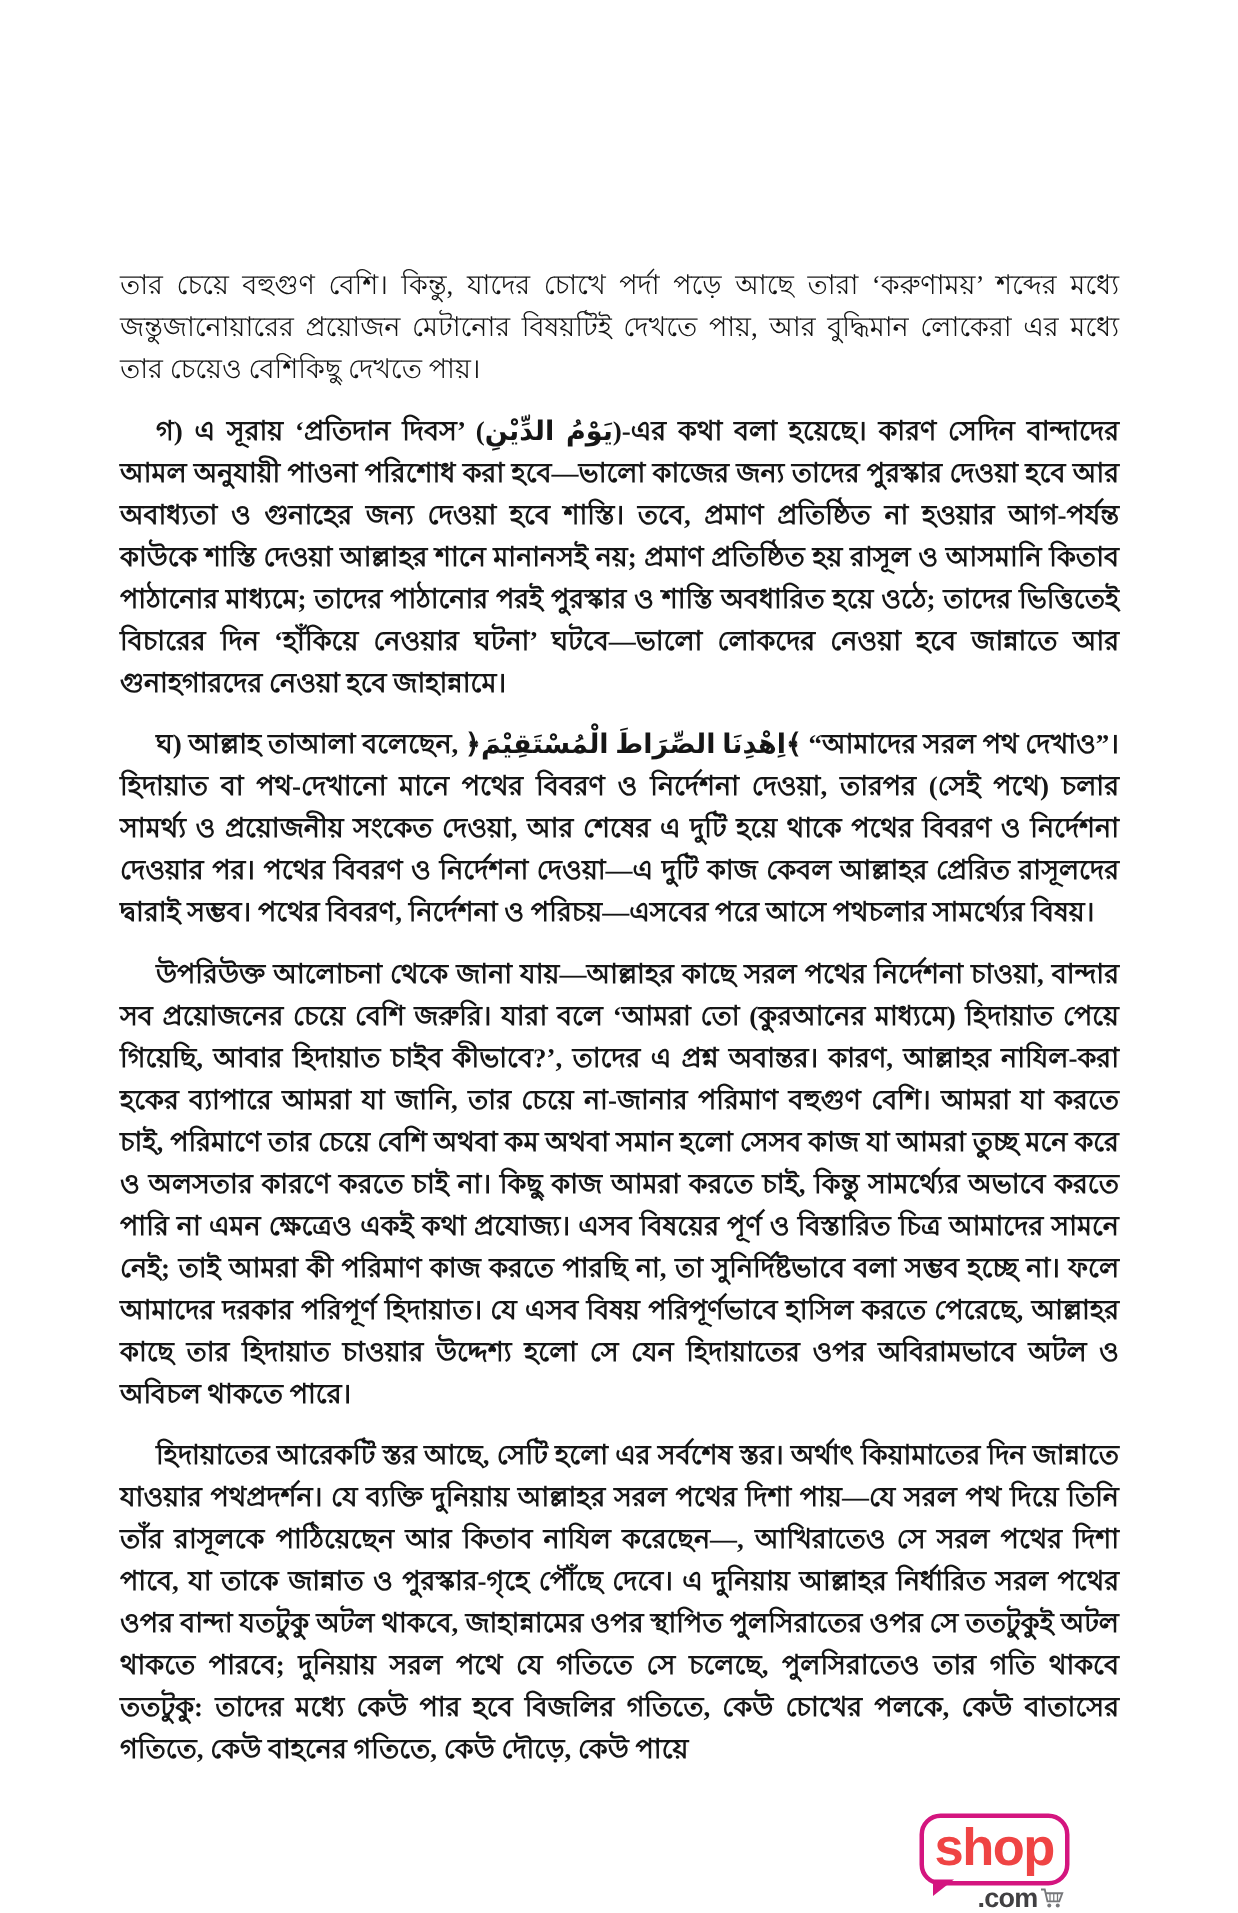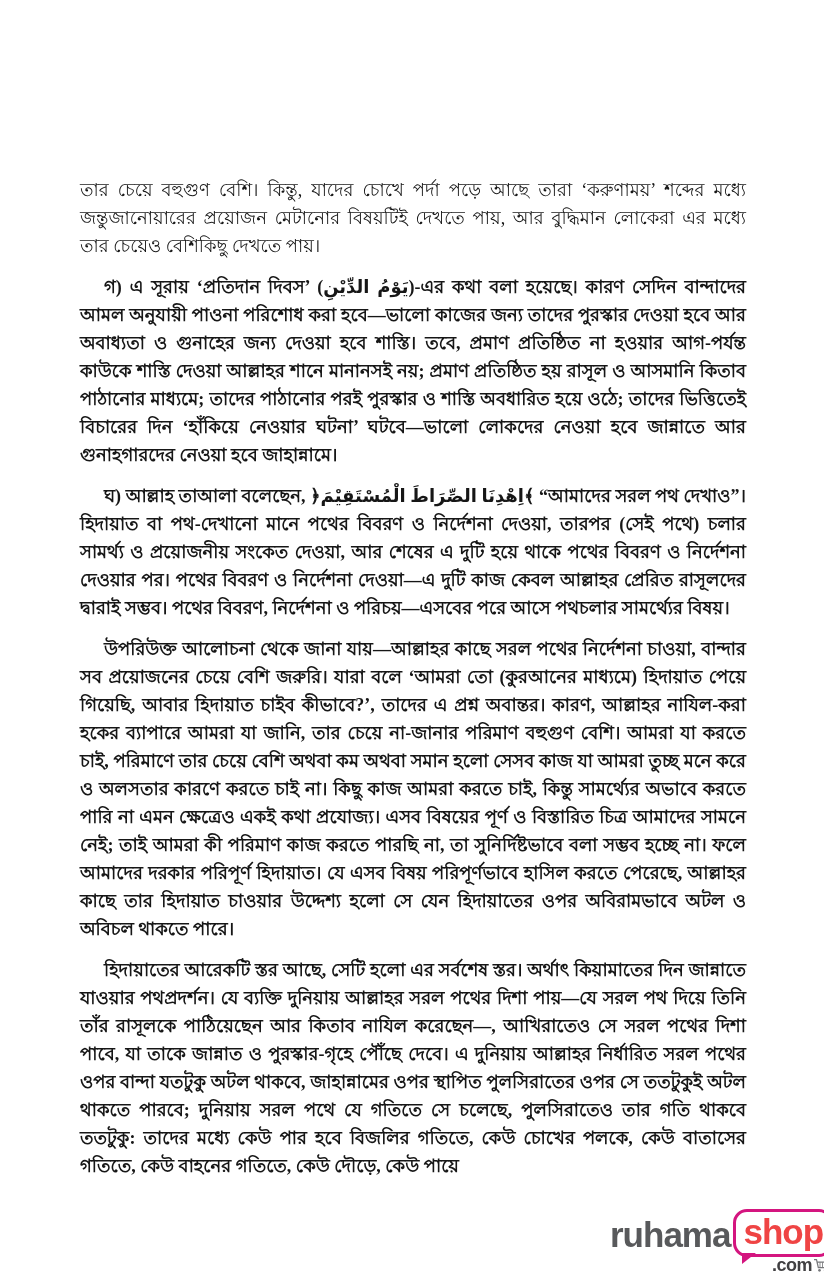--- a/index.html
+++ b/index.html
@@ -88,21 +88,20 @@
 
   <div class="content">
     <p class="para">তার চেয়ে বহুগুণ বেশি। কিন্তু, যাদের চোখে পর্দা পড়ে আছে তারা ‘করুণাময়’ শব্দের মধ্যে জন্তুজানোয়ারের প্রয়োজন মেটানোর বিষয়টিই দেখতে পায়, আর বুদ্ধিমান লোকেরা এর মধ্যে তার চেয়েও বেশিকিছু দেখতে পায়।</p>
     <p class="para indent">গ) এ সূরায় ‘প্রতিদান দিবস’ (يَوْمُ الدِّيْنِ)-এর কথা বলা হয়েছে। কারণ সেদিন বান্দাদের আমল অনুযায়ী পাওনা পরিশোধ করা হবে—ভালো কাজের জন্য তাদের পুরস্কার দেওয়া হবে আর অবাধ্যতা ও গুনাহের জন্য দেওয়া হবে শাস্তি। তবে, প্রমাণ প্রতিষ্ঠিত না হওয়ার আগ-পর্যন্ত কাউকে শাস্তি দেওয়া আল্লাহর শানে মানানসই নয়; প্রমাণ প্রতিষ্ঠিত হয় রাসূল ও আসমানি কিতাব পাঠানোর মাধ্যমে; তাদের পাঠানোর পরই পুরস্কার ও শাস্তি অবধারিত হয়ে ওঠে; তাদের ভিত্তিতেই বিচারের দিন ‘হাঁকিয়ে নেওয়ার ঘটনা’ ঘটবে—ভালো লোকদের নেওয়া হবে জান্নাতে আর গুনাহগারদের নেওয়া হবে জাহান্নামে।</p>
     <p class="para indent">ঘ) আল্লাহ তাআলা বলেছেন, ﴿اِهْدِنَا الصِّرَاطَ الْمُسْتَقِيْمَ﴾ “আমাদের সরল পথ দেখাও”। হিদায়াত বা পথ-দেখানো মানে পথের বিবরণ ও নির্দেশনা দেওয়া, তারপর (সেই পথে) চলার সামর্থ্য ও প্রয়োজনীয় সংকেত দেওয়া, আর শেষের এ দুটি হয়ে থাকে পথের বিবরণ ও নির্দেশনা দেওয়ার পর। পথের বিবরণ ও নির্দেশনা দেওয়া—এ দুটি কাজ কেবল আল্লাহর প্রেরিত রাসূলদের দ্বারাই সম্ভব। পথের বিবরণ, নির্দেশনা ও পরিচয়—এসবের পরে আসে পথচলার সামর্থ্যের বিষয়।</p>
     <p class="para indent">উপরিউক্ত আলোচনা থেকে জানা যায়—আল্লাহর কাছে সরল পথের নির্দেশনা চাওয়া, বান্দার সব প্রয়োজনের চেয়ে বেশি জরুরি। যারা বলে ‘আমরা তো (কুরআনের মাধ্যমে) হিদায়াত পেয়ে গিয়েছি, আবার হিদায়াত চাইব কীভাবে?’, তাদের এ প্রশ্ন অবান্তর। কারণ, আল্লাহর নাযিল-করা হকের ব্যাপারে আমরা যা জানি, তার চেয়ে না-জানার পরিমাণ বহুগুণ বেশি। আমরা যা করতে চাই, পরিমাণে তার চেয়ে বেশি অথবা কম অথবা সমান হলো সেসব কাজ যা আমরা তুচ্ছ মনে করে ও অলসতার কারণে করতে চাই না। কিছু কাজ আমরা করতে চাই, কিন্তু সামর্থ্যের অভাবে করতে পারি না এমন ক্ষেত্রেও একই কথা প্রযোজ্য। এসব বিষয়ের পূর্ণ ও বিস্তারিত চিত্র আমাদের সামনে নেই; তাই আমরা কী পরিমাণ কাজ করতে পারছি না, তা সুনির্দিষ্টভাবে বলা সম্ভব হচ্ছে না। ফলে আমাদের দরকার পরিপূর্ণ হিদায়াত। যে এসব বিষয় পরিপূর্ণভাবে হাসিল করতে পেরেছে, আল্লাহর কাছে তার হিদায়াত চাওয়ার উদ্দেশ্য হলো সে যেন হিদায়াতের ওপর অবিরামভাবে অটল ও অবিচল থাকতে পারে।</p>
     <p class="para indent">হিদায়াতের আরেকটি স্তর আছে, সেটি হলো এর সর্বশেষ স্তর। অর্থাৎ কিয়ামাতের দিন জান্নাতে যাওয়ার পথপ্রদর্শন। যে ব্যক্তি দুনিয়ায় আল্লাহর সরল পথের দিশা পায়—যে সরল পথ দিয়ে তিনি তাঁর রাসূলকে পাঠিয়েছেন আর কিতাব নাযিল করেছেন—, আখিরাতেও সে সরল পথের দিশা পাবে, যা তাকে জান্নাত ও পুরস্কার-গৃহে পৌঁছে দেবে। এ দুনিয়ায় আল্লাহর নির্ধারিত সরল পথের ওপর বান্দা যতটুকু অটল থাকবে, জাহান্নামের ওপর স্থাপিত পুলসিরাতের ওপর সে ততটুকুই অটল থাকতে পারবে; দুনিয়ায় সরল পথে যে গতিতে সে চলেছে, পুলসিরাতেও তার গতি থাকবে ততটুকু: তাদের মধ্যে কেউ পার হবে বিজলির গতিতে, কেউ চোখের পলকে, কেউ বাতাসের গতিতে, কেউ বাহনের গতিতে, কেউ দৌড়ে, কেউ পায়ে</p>
   </div>
 
   <div class="logo">
-    <span class="brand1">ruhama</span>
     <span class="bubble">
       <span class="brand2">shop</span>
       <span class="bubble-tail"></span>
       <span class="domain-row">
         <span class="domain">.com</span>
         <svg class="cart" width="17" height="15" viewBox="0 0 20 18" aria-hidden="true">
           <path d="M1 2 H4 L6.2 11.5 H15.6 L18 5 H5.2" fill="none" stroke="#77787b" stroke-width="1.5"></path>
           <path d="M8.2 5 V11.5 M11.2 5 V11.5 M14.2 5 V11.5" fill="none" stroke="#77787b" stroke-width="1"></path>
           <circle cx="7.6" cy="14.8" r="1.6" fill="#77787b"></circle>
           <circle cx="14.4" cy="14.8" r="1.6" fill="#77787b"></circle>

